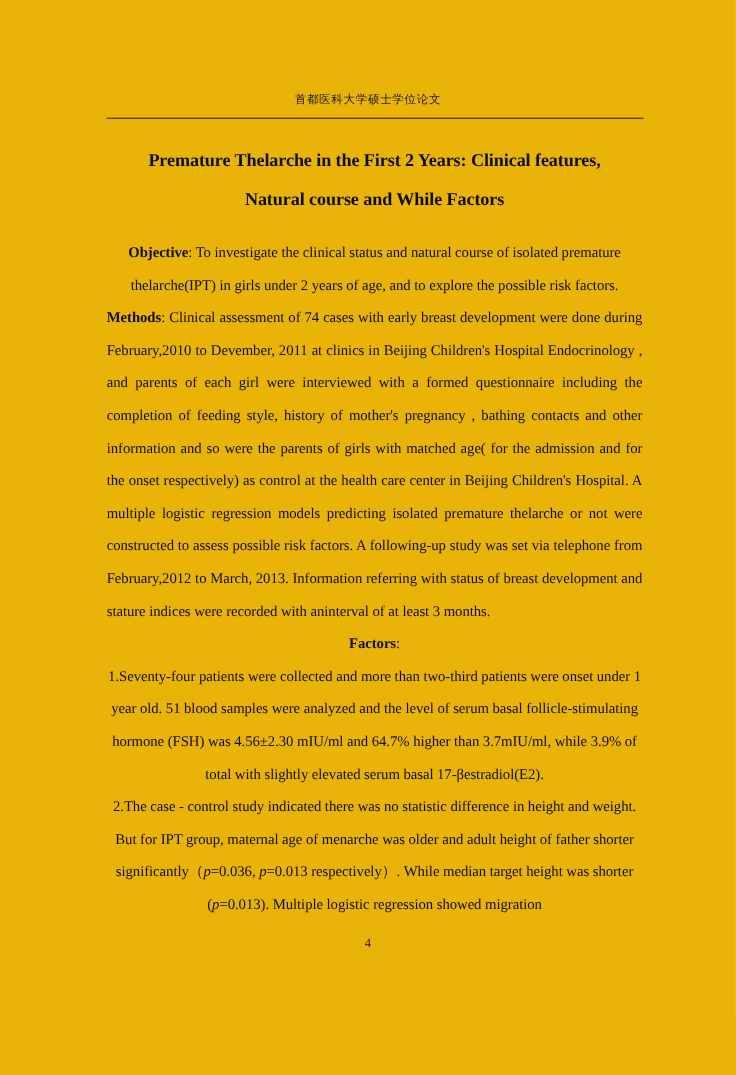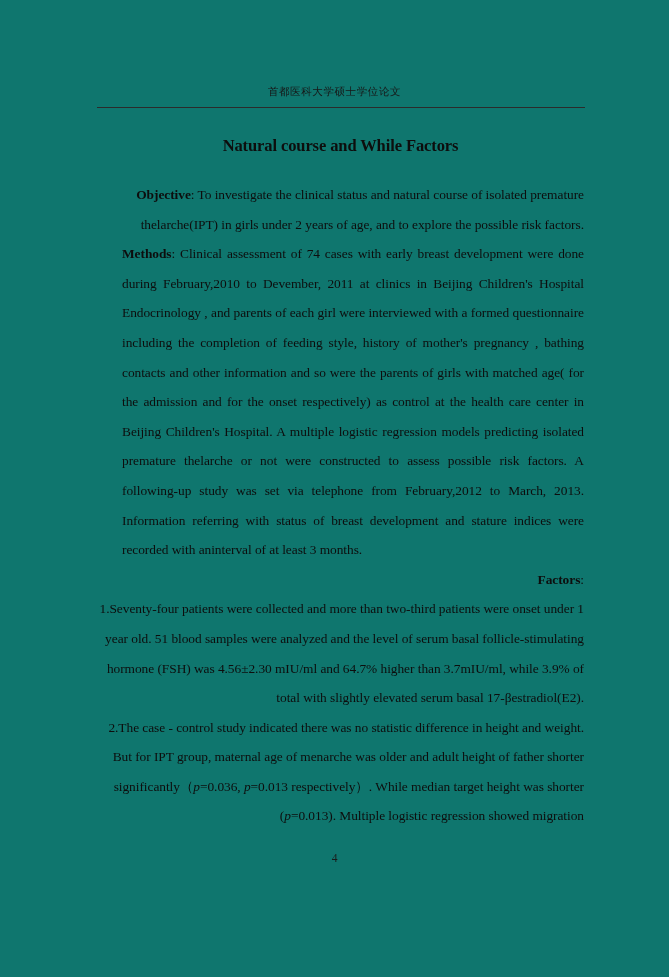--- a/index.html
+++ b/index.html
@@ -12,21 +12,21 @@
     height: 977px;
     position: relative;
     font-family: "Liberation Serif", "DejaVu Serif", serif;
     color: #0d0d0d;
     overflow: hidden;
   }
 
   .page {
     position: absolute;
     inset: 0;
-    background: #0f766e;
+    background: #eab308;
   }
 
   
   .header-zone {
     position: absolute;
     left: 0;
     right: 0;
     top: 84px;
     height: 30px;
   }
@@ -70,27 +70,26 @@
     font-size: 16px;
     margin: 0;
     padding-top: 30px;
     line-height: 26px;
   }
 
   .para {
     font-size: 13.4px;
     line-height: 29.6px;
     margin: 0;
-    text-align: right;
+    text-align: center;
     letter-spacing: -0.05px;
   }
   .para.justified {
     text-align: justify;
     text-justify: inter-word;
-    margin-left: 25px;
   }
   .para.gap-before { margin-top: 17px; }
 
   .lead { font-weight: bold; }
   .ital { font-style: italic; }
 
   
   .page-number {
     position: absolute;
     left: 0;
@@ -108,20 +107,21 @@
 <div class="page">
 
   <div class="header-zone">
     <div class="header-text">首都医科大学硕士学位论文</div>
     <div class="header-rule"></div>
   </div>
 
   <div class="content">
 
     <h1 class="doc-title">
+      <span class="tline">Premature Thelarche in the First 2 Years: Clinical features,</span>
       <span class="tline">Natural course and While Factors</span>
     </h1>
 
 
     <p class="para gap-before">
       <span class="lead">Objective</span><span>: </span><span>To investigate the clinical status and natural course of isolated premature thelarche(IPT) in girls under 2 years of age, and to explore the possible risk factors.</span>
     </p>
 
     <p class="para justified">
       <span class="lead">Methods</span><span>: </span><span>Clinical assessment of 74 cases with early breast development were done during February,2010 to Devember, 2011 at clinics in Beijing Children's Hospital Endocrinology , and parents of each girl were interviewed with a formed questionnaire including the completion of feeding style, history of mother's pregnancy , bathing contacts and other information and so were the parents of girls with matched age( for the admission and for the onset respectively) as control at the health care center in Beijing Children's Hospital. A multiple logistic regression models predicting isolated premature thelarche or not were constructed to assess possible risk factors. A following-up study was set via telephone from February,2012 to March, 2013. Information referring with status of breast development and stature indices were recorded with aninterval of at least 3 months.</span>

